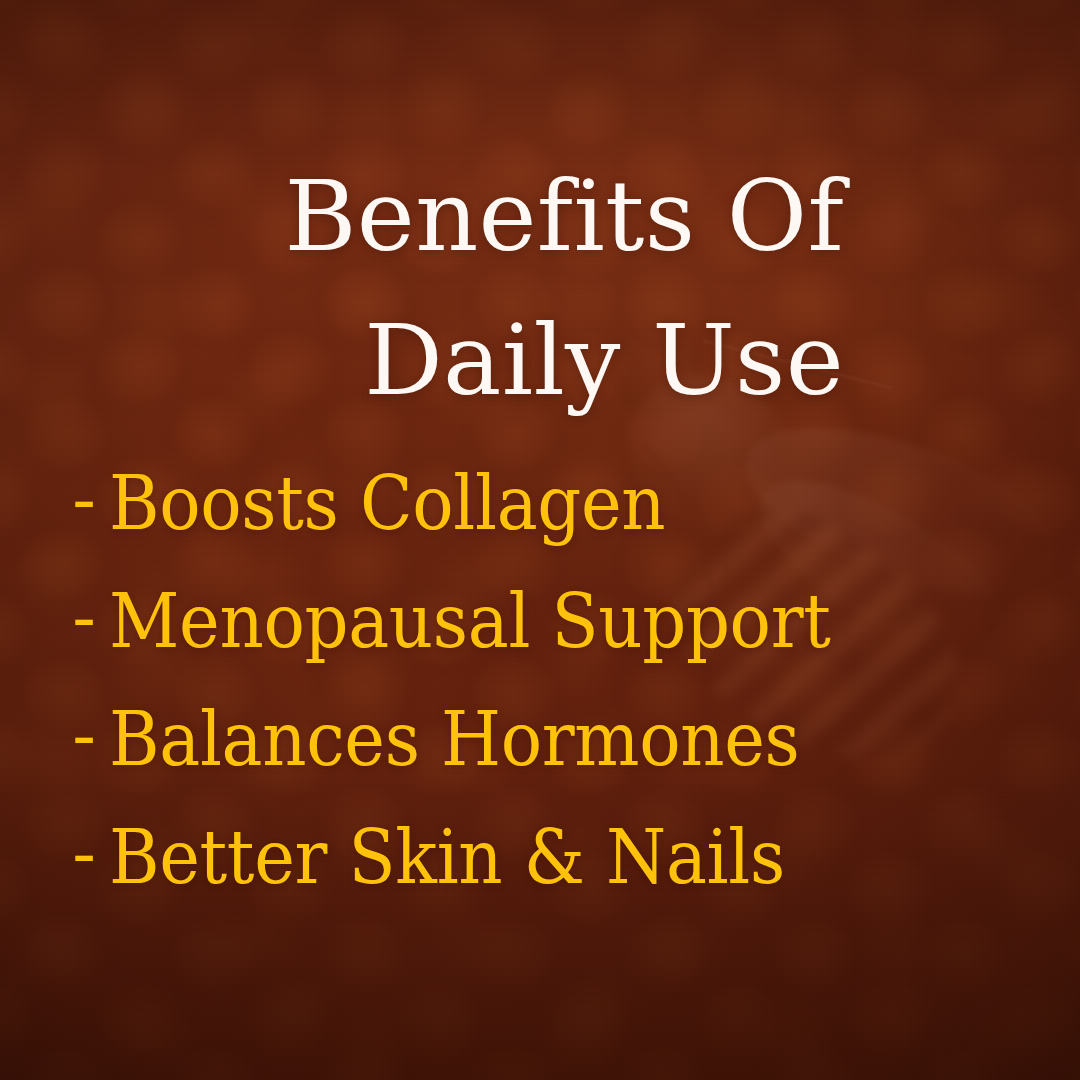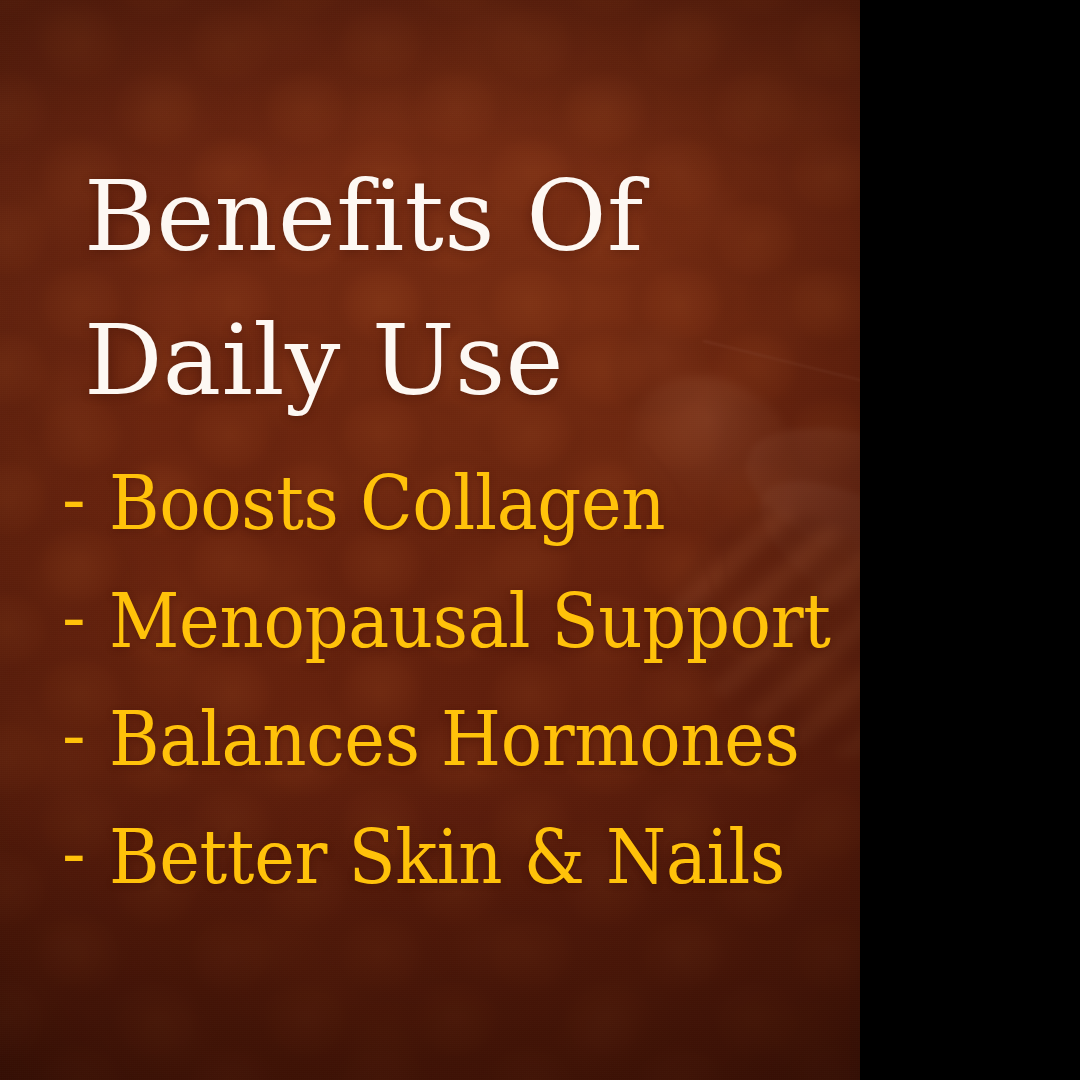--- a/index.html
+++ b/index.html
@@ -3,25 +3,26 @@
 <meta charset="utf-8">
 <style>
   html, body {
     margin: 0;
     padding: 0;
     background: #000;
   }
 
   .canvas {
     position: relative;
-    width: 860px;
+    width: 1080px;
     height: 1080px;
     overflow: hidden;
     background: #7c2e14;
     font-family: "Liberation Serif", "DejaVu Serif", serif;
+    text-align: right;
   }
 
   
 
   .photo {
     position: absolute;
     inset: 0;
     overflow: hidden;
   }
 

